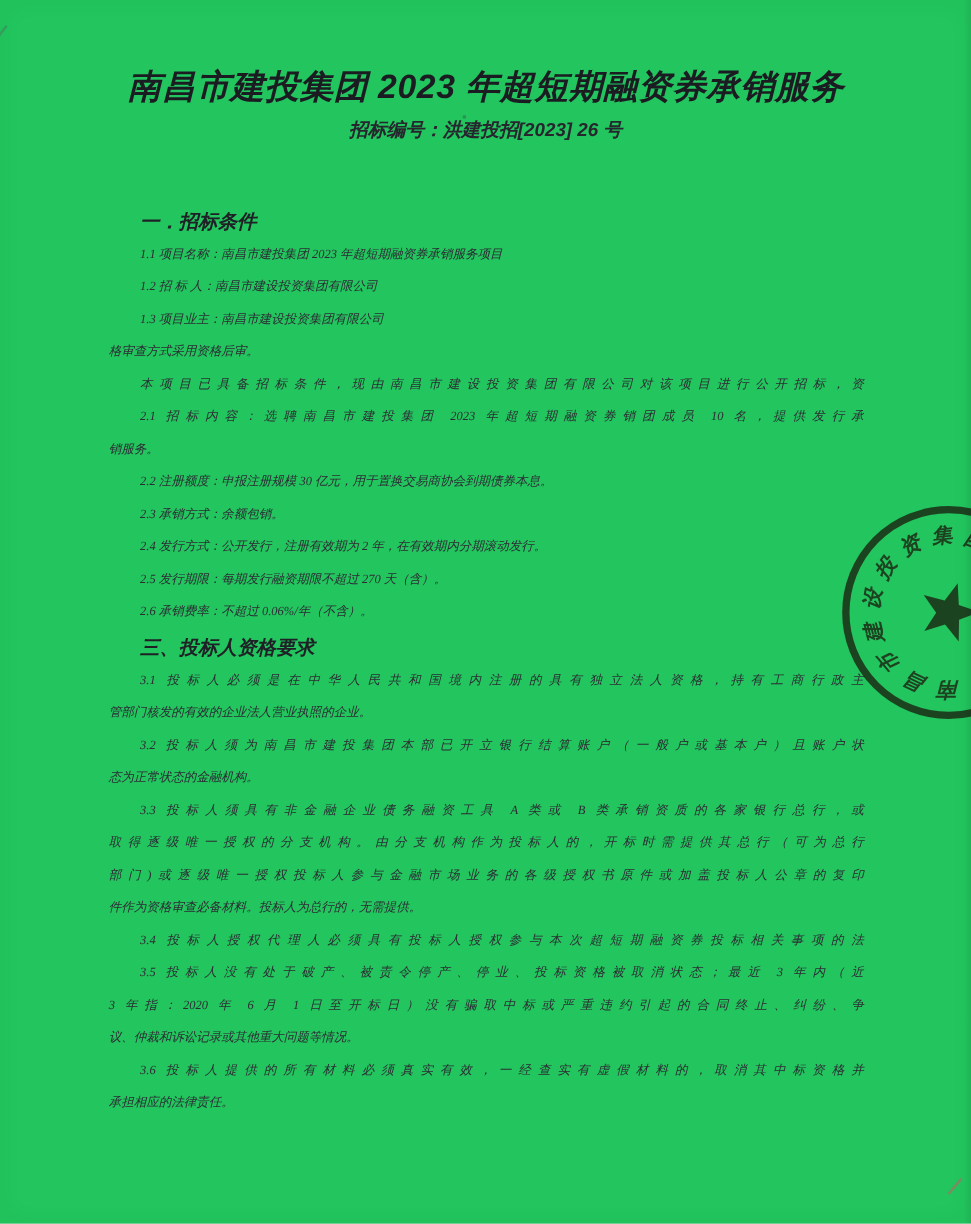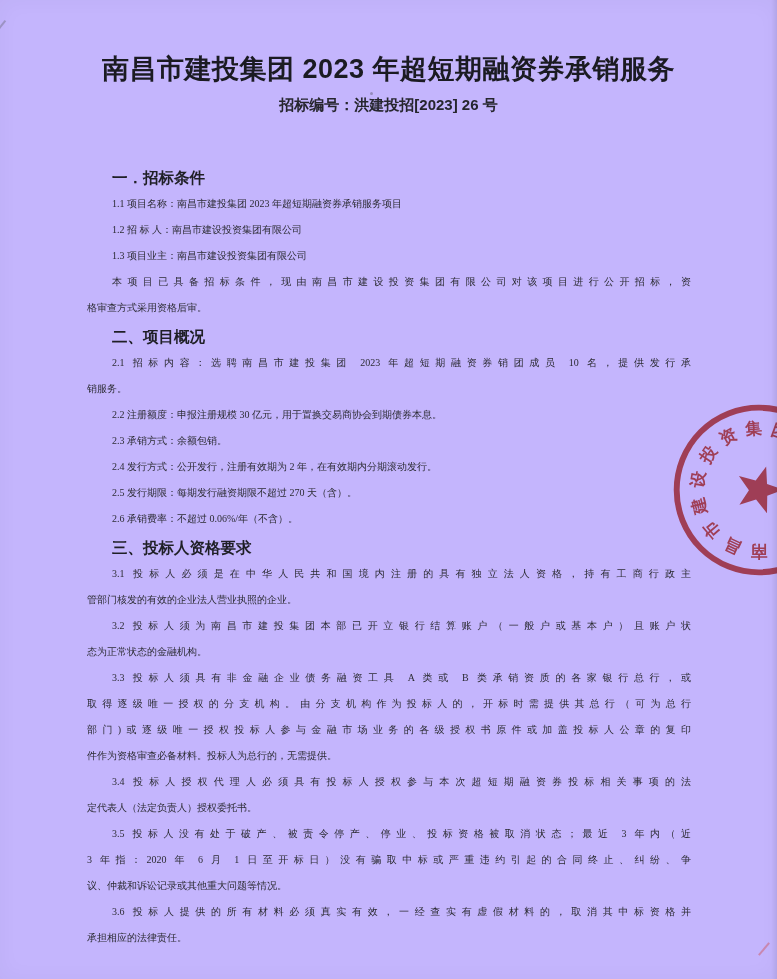--- a/index.html
+++ b/index.html
@@ -79,56 +79,54 @@
   .seal-ring{fill:none;stroke-width:6;}
   .seal-char{
     font-family:"Liberation Sans","DejaVu Sans",sans-serif;
     font-size:17px;font-weight:bold;
     text-anchor:middle;dominant-baseline:central;
   }
 </style>
 </head>
 <body>
 
-<div class="page" style="background: #c4b5fd;">
+<div class="page" style="background: #22c55e; font-style: italic;">
 
   <div class="titles">
     <div class="title-1">南昌市建投集团 2023 年超短期融资券承销服务</div>
     <div class="bid-number">招标编号：洪建投招[2023] 26 号</div>
   </div>
 
   <div class="content">
 
     <div class="heading">一．招标条件</div>
     <div class="line ind">1.1 项目名称：南昌市建投集团 2023 年超短期融资券承销服务项目</div>
     <div class="line ind">1.2 招 标 人：南昌市建设投资集团有限公司</div>
     <div class="line ind">1.3 项目业主：南昌市建设投资集团有限公司</div>
+    <div class="line">格审查方式采用资格后审。</div>
     <div class="line ind jfull">本项目已具备招标条件，现由南昌市建设投资集团有限公司对该项目进行公开招标，资</div>
-    <div class="line">格审查方式采用资格后审。</div>
 
-    <div class="heading sec-2">二、项目概况</div>
     <div class="line ind jfull">2.1 招标内容：选聘南昌市建投集团 2023 年超短期融资券销团成员 10 名，提供发行承</div>
     <div class="line">销服务。</div>
     <div class="line ind">2.2 注册额度：申报注册规模 30 亿元，用于置换交易商协会到期债券本息。</div>
     <div class="line ind">2.3 承销方式：余额包销。</div>
     <div class="line ind">2.4 发行方式：公开发行，注册有效期为 2 年，在有效期内分期滚动发行。</div>
     <div class="line ind">2.5 发行期限：每期发行融资期限不超过 270 天（含）。</div>
     <div class="line ind">2.6 承销费率：不超过 0.06%/年（不含）。</div>
 
     <div class="heading sec-3">三、投标人资格要求</div>
     <div class="line ind jfull">3.1  投标人必须是在中华人民共和国境内注册的具有独立法人资格，持有工商行政主</div>
     <div class="line">管部门核发的有效的企业法人营业执照的企业。</div>
     <div class="line ind jfull">3.2 投标人须为南昌市建投集团本部已开立银行结算账户（一般户或基本户）且账户状</div>
     <div class="line">态为正常状态的金融机构。</div>
     <div class="line ind jfull">3.3  投标人须具有非金融企业债务融资工具 A 类或 B 类承销资质的各家银行总行，或</div>
     <div class="line jfull">取得逐级唯一授权的分支机构。由分支机构作为投标人的，开标时需提供其总行（可为总行</div>
     <div class="line jfull">部门)或逐级唯一授权投标人参与金融市场业务的各级授权书原件或加盖投标人公章的复印</div>
     <div class="line">件作为资格审查必备材料。投标人为总行的，无需提供。</div>
     <div class="line ind jfull">3.4 投标人授权代理人必须具有投标人授权参与本次超短期融资券投标相关事项的法</div>
-    <div class="line">定代表人（法定负责人）授权委托书。</div>
     <div class="line ind jfull">3.5 投标人没有处于破产、被责令停产、停业、投标资格被取消状态；最近 3 年内（近</div>
     <div class="line jfull">3 年指：2020 年 6 月 1 日至开标日）没有骗取中标或严重违约引起的合同终止、纠纷、争</div>
     <div class="line">议、仲裁和诉讼记录或其他重大问题等情况。</div>
     <div class="line ind jfull">3.6 投标人提供的所有材料必须真实有效，一经查实有虚假材料的，取消其中标资格并</div>
     <div class="line">承担相应的法律责任。</div>
   </div>
 
   <svg class="seal" viewBox="0 0 200 200">
     <circle class="seal-ring" cx="100" cy="100" r="84" stroke="#c9403f"></circle>
     <g transform="translate(100 100) rotate(17)">

